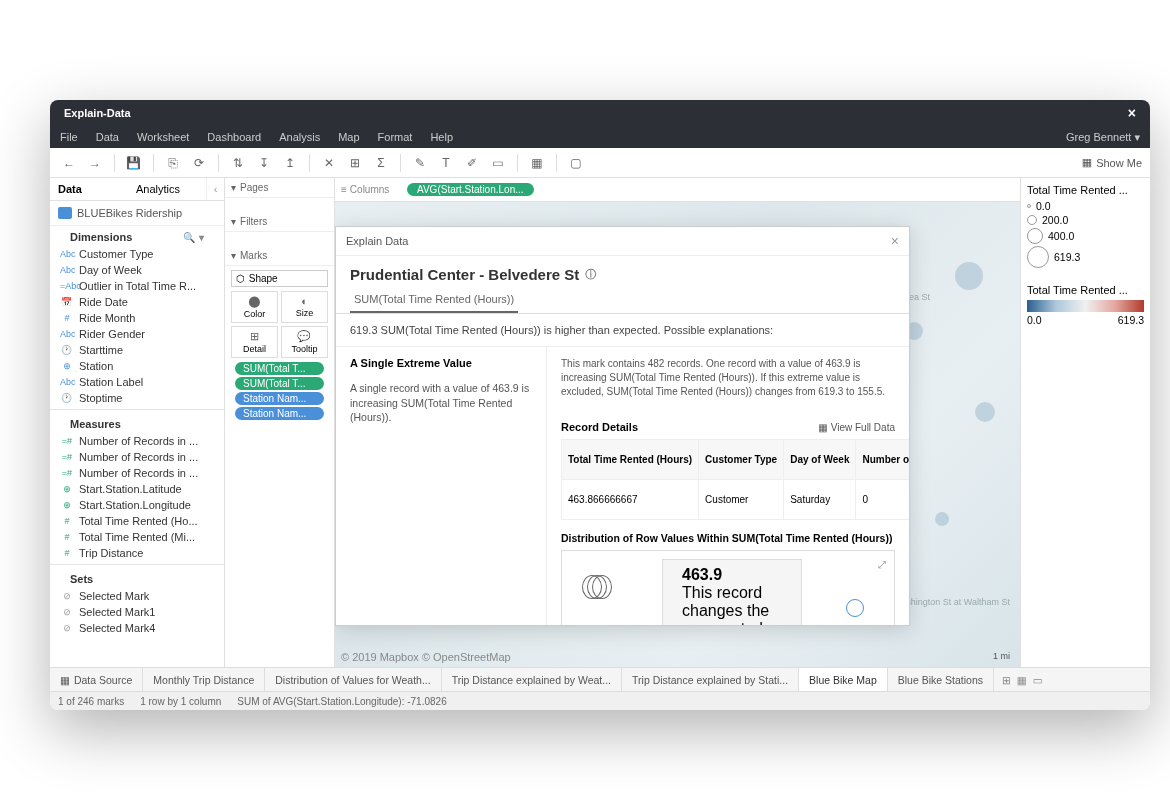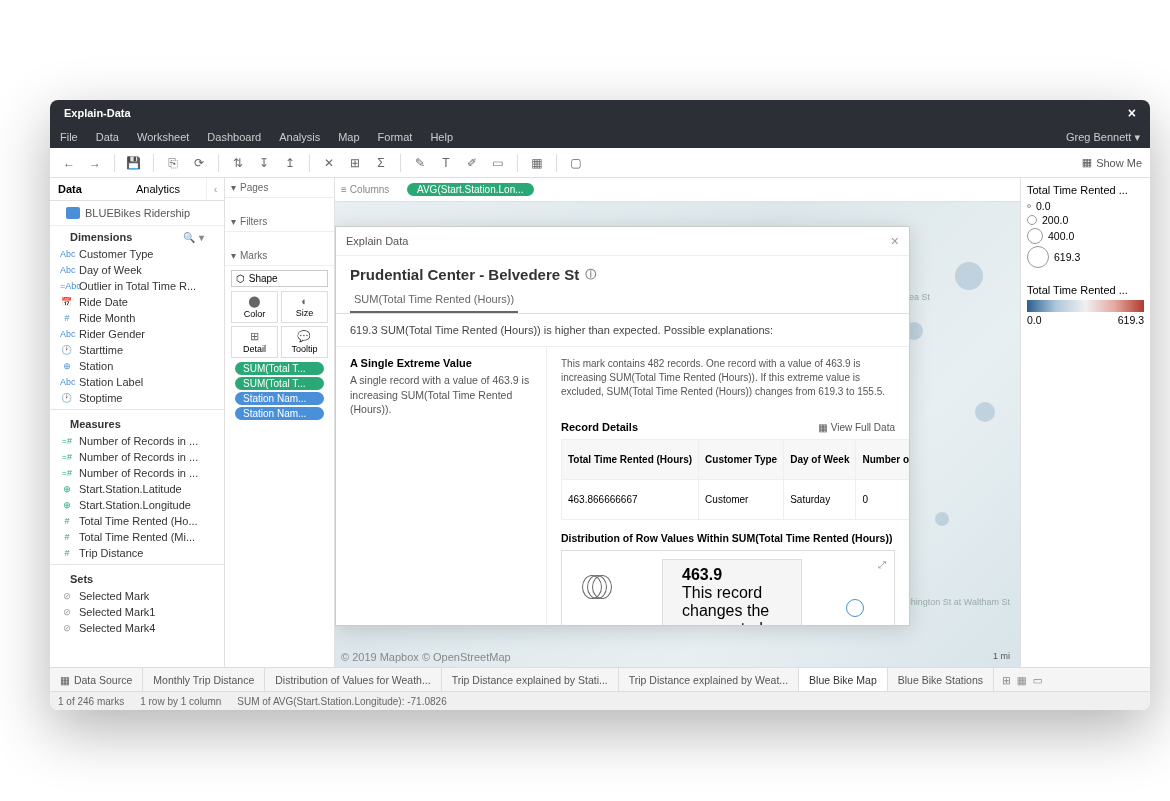--- a/index.html
+++ b/index.html
@@ -12,21 +12,21 @@
 .toolbar { background: #fff; border-bottom: 1px solid #e0e0e0; height: 30px; display: flex; align-items: center; padding: 0 8px; gap: 4px; }
 .tb-icon { width: 22px; height: 22px; display: flex; align-items: center; justify-content: center; color: #666; font-size: 12px; cursor: pointer; }
 .tb-sep { width: 1px; height: 18px; background: #ddd; margin: 0 4px; }
 .show-me { margin-left: auto; display: flex; align-items: center; gap: 4px; font-size: 11px; color: #555; cursor: pointer; }
 .main-row { flex: 1; display: flex; overflow: hidden; }
 .sidebar { width: 175px; border-right: 1px solid #e0e0e0; display: flex; flex-direction: column; font-size: 11px; }
 .sb-tabs { display: flex; border-bottom: 1px solid #e0e0e0; }
 .sb-tab { flex: 1; padding: 5px 8px; font-size: 11px; cursor: pointer; text-align: left; }
 .sb-tab.active { font-weight: 600; }
 .sb-collapse { width: 18px; display: flex; align-items: center; justify-content: center; border-left: 1px solid #eee; cursor: pointer; color: #999; }
-.datasource { padding: 6px 16px; display: flex; align-items: center; gap: 5px; color: #555; border-bottom: 1px solid #eee; }
+.datasource { padding: 6px 8px; display: flex; align-items: center; gap: 5px; color: #555; border-bottom: 1px solid #eee; }
 .ds-icon { width: 14px; height: 12px; background: #4a90d9; border-radius: 2px; position: relative; }
 .section-h { padding: 5px 20px 3px; font-weight: 600; font-size: 11px; display: flex; align-items: center; color: #333; }
 .section-h .srch { margin-left: auto; color: #888; font-size: 10px; }
 .field-item { padding: 2px 8px 2px 10px; display: flex; align-items: center; gap: 5px; cursor: pointer; color: #333; white-space: nowrap; overflow: hidden; text-overflow: ellipsis; font-size: 11px; }
 .f-icon { width: 14px; font-size: 9px; text-align: center; flex-shrink: 0; }
 .dim .f-icon { color: #4a90d9; }
 .meas .f-icon { color: #2aa876; }
 .set .f-icon { color: #999; }
 .divider { height: 1px; background: #e5e5e5; margin: 3px 0; }
 .shelves-col { width: 110px; border-right: 1px solid #e0e0e0; display: flex; flex-direction: column; font-size: 11px; }
@@ -52,21 +52,21 @@
 .scale-bar { position: absolute; bottom: 6px; right: 10px; font-size: 9px; color: #555; }
 .explain-panel { position: absolute; left: 0; top: 24px; width: 575px; height: 400px; background: #fff; border: 1px solid #ccc; box-shadow: 0 4px 20px rgba(0,0,0,0.15); display: flex; flex-direction: column; font-size: 11px; }
 .ep-header { padding: 6px 10px; border-bottom: 1px solid #eee; display: flex; align-items: center; color: #555; }
 .ep-close { margin-left: auto; cursor: pointer; color: #999; font-size: 14px; }
 .ep-title { padding: 10px 14px 4px; font-size: 15px; font-weight: 600; color: #333; display: flex; align-items: center; gap: 6px; }
 .ep-tabs { padding: 0 14px; border-bottom: 1px solid #ddd; display: flex; }
 .ep-tab { padding: 6px 4px; font-size: 11px; color: #666; border-bottom: 2px solid #666; }
 .ep-summary { padding: 10px 14px; font-size: 11px; color: #444; border-bottom: 1px solid #eee; }
 .ep-body { flex: 1; display: flex; overflow: hidden; }
 .ep-left { width: 210px; padding: 10px 14px; font-size: 11px; }
-.ep-left h4 { font-size: 11px; margin-bottom: 4px; }
+.ep-left h4 { font-size: 11px; margin-bottom: 12px; }
 .ep-left p { color: #555; font-size: 10.5px; line-height: 1.4; }
 .ep-right { flex: 1; padding: 10px 14px; border-left: 1px solid #eee; font-size: 11px; overflow: hidden; }
 .ep-right .para { font-size: 10px; color: #555; line-height: 1.4; margin-bottom: 22px; }
 .rd-head { display: flex; align-items: center; font-weight: 600; margin-bottom: 6px; }
 .rd-head .link { margin-left: auto; font-weight: normal; color: #555; font-size: 10px; display: flex; align-items: center; gap: 3px; }
 .rd-table { border: 1px solid #ddd; width: 100%; font-size: 10px; border-collapse: collapse; }
 .rd-table th, .rd-table td { border: 1px solid #eee; padding: 14px 6px; text-align: left; white-space: nowrap; }
 .rd-table th { background: #f7f7f7; font-weight: 600; }
 .dist-title { font-weight: 600; margin: 12px 0 6px; font-size: 10.5px; }
 .dist-box { border: 1px solid #ddd; padding: 10px; display: flex; align-items: center; gap: 12px; position: relative; height: 80px; }
@@ -415,22 +415,22 @@
 
   </div>
 
   <div class="sheet-tabs">
     <div class="sheet-tab ds">
         <span>▦</span>
         <span>Data Source</span>
       </div>
     <div class="sheet-tab">Monthly Trip Distance</div>
     <div class="sheet-tab">Distribution of Values for Weath...</div>
+    <div class="sheet-tab">Trip Distance explained by Weat...</div>
     <div class="sheet-tab">Trip Distance explained by Stati...</div>
-    <div class="sheet-tab">Trip Distance explained by Weat...</div>
     <div class="sheet-tab active">Blue Bike Map</div>
     <div class="sheet-tab">Blue Bike Stations</div>
     <div class="tab-actions">
       <span>⊞</span>
       <span>▦</span>
       <span>▭</span>
     </div>
   </div>
 
   <div class="status-bar">

